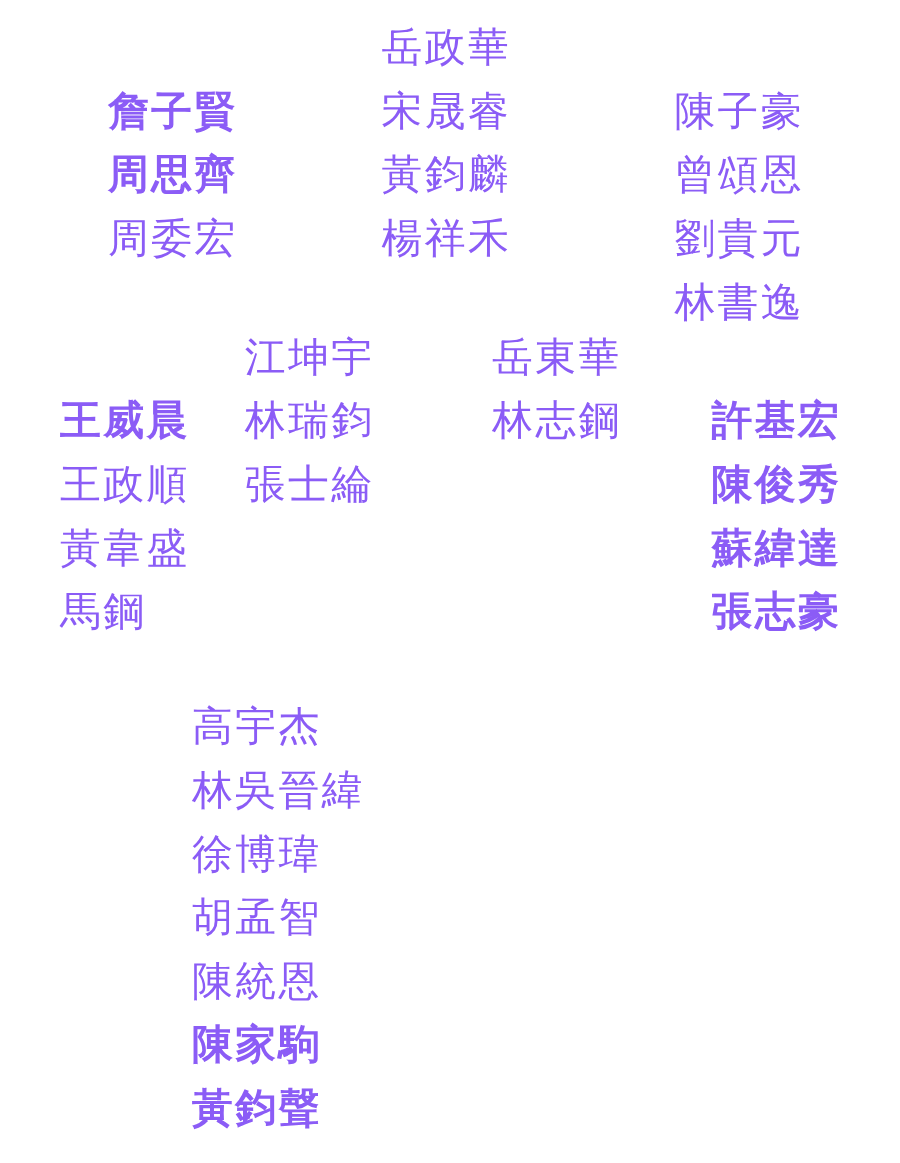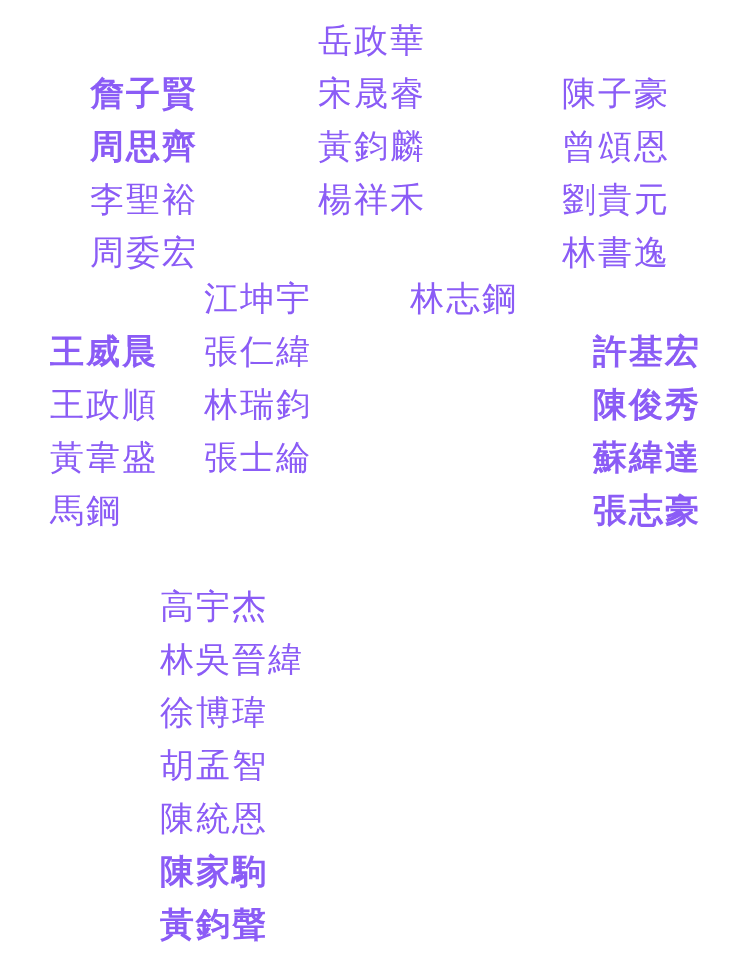--- a/index.html
+++ b/index.html
@@ -42,46 +42,45 @@
   <div class="col" id="col-top-center">
     <div class="name">岳政華</div>
     <div class="name">宋晟睿</div>
     <div class="name">黃鈞麟</div>
     <div class="name">楊祥禾</div>
   </div>
 
   <div class="col" id="col-top-left">
     <div class="name bold">詹子賢</div>
     <div class="name bold">周思齊</div>
-    <div class="name">李聖裕</div>
     <div class="name">周委宏</div>
   </div>
 
   <div class="col" id="col-top-right">
     <div class="name">陳子豪</div>
     <div class="name">曾頌恩</div>
     <div class="name">劉貴元</div>
     <div class="name">林書逸</div>
   </div>
 
   <div class="col" id="col-mid-left">
     <div class="name bold">王威晨</div>
     <div class="name">王政順</div>
     <div class="name">黃韋盛</div>
     <div class="name">馬鋼</div>
   </div>
 
   <div class="col" id="col-mid-center-left">
     <div class="name">江坤宇</div>
-    <div class="name">張仁緯</div>
     <div class="name">林瑞鈞</div>
     <div class="name">張士綸</div>
   </div>
 
   <div class="col" id="col-mid-center-right">
+    <div class="name">岳東華</div>
     <div class="name">林志鋼</div>
   </div>
 
   <div class="col" id="col-mid-right">
     <div class="name bold">許基宏</div>
     <div class="name bold">陳俊秀</div>
     <div class="name bold">蘇緯達</div>
     <div class="name bold">張志豪</div>
   </div>
 

